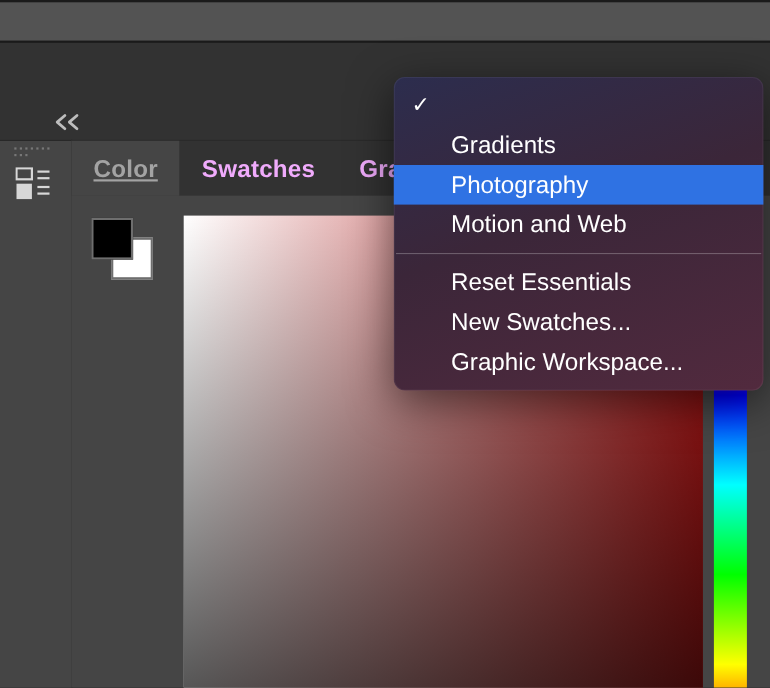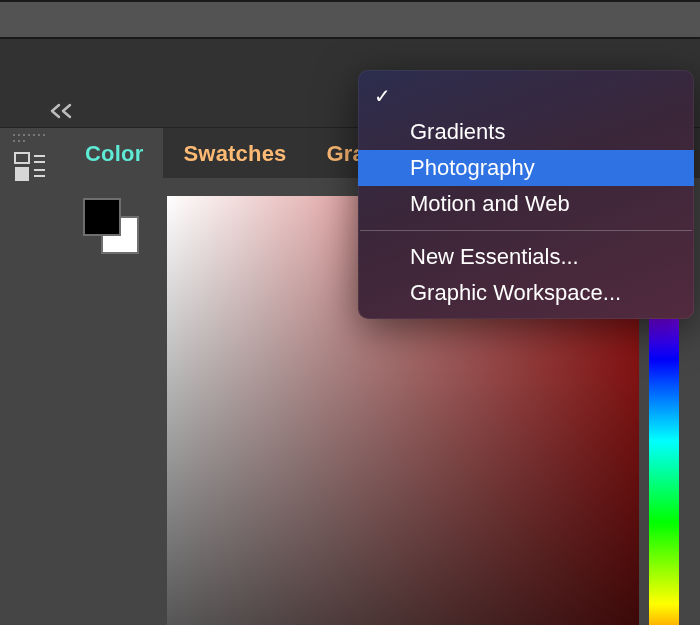--- a/index.html
+++ b/index.html
@@ -79,30 +79,31 @@
   }
   .panel-tabs {
     position: absolute;
     top: 0; left: 0; right: 0; height: 50px;
     display: flex;
     align-items: stretch;
     background: #323232;
   }
   .panel-tab {
     padding: 13px 20px 0 20px;
-    color: #fdba74;
+    color: #f0abfc;
     font-size: 22px;
     font-weight: 600;
     letter-spacing: .2px;
     cursor: pointer;
     position: relative;
   }
   .panel-tab.active {
     background: #454545;
-    color: #5eead4;
+    color: #a3a3a3;
+    text-decoration: underline;
   }
 
   
   .picker {
     position: absolute;
     top: 50px; left: 0; right: 0; bottom: 0;
     background: #454545;
     padding: 18px 0 0 16px;
   }
   .fgbg {
@@ -243,18 +244,21 @@
     <span>Gradients</span>
   </div>
   <div class="item highlight">
     <span>Photography</span>
   </div>
   <div class="item">
     <span>Motion and Web</span>
   </div>
   <div class="sep"></div>
   <div class="item">
-    <span>New Essentials...</span>
+    <span>Reset Essentials</span>
+  </div>
+  <div class="item">
+    <span>New Swatches...</span>
   </div>
   <div class="item">
     <span>Graphic Workspace...</span>
   </div>
 </div>
 
 </body></html>

